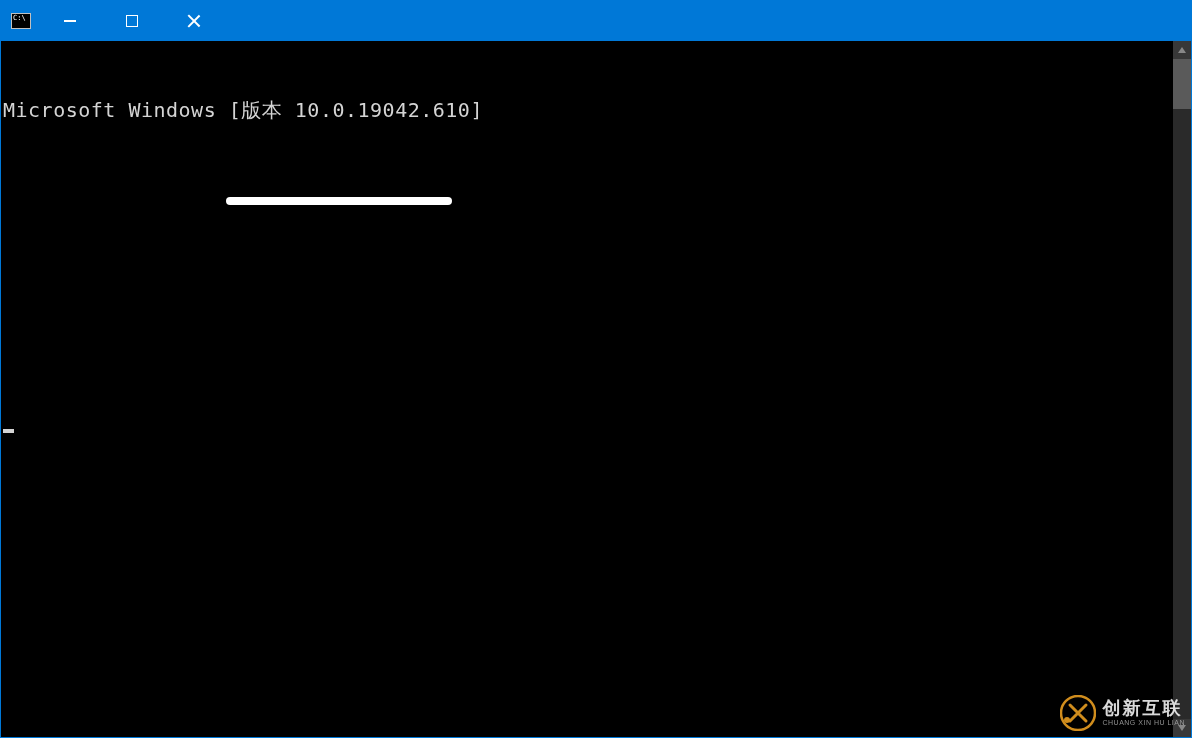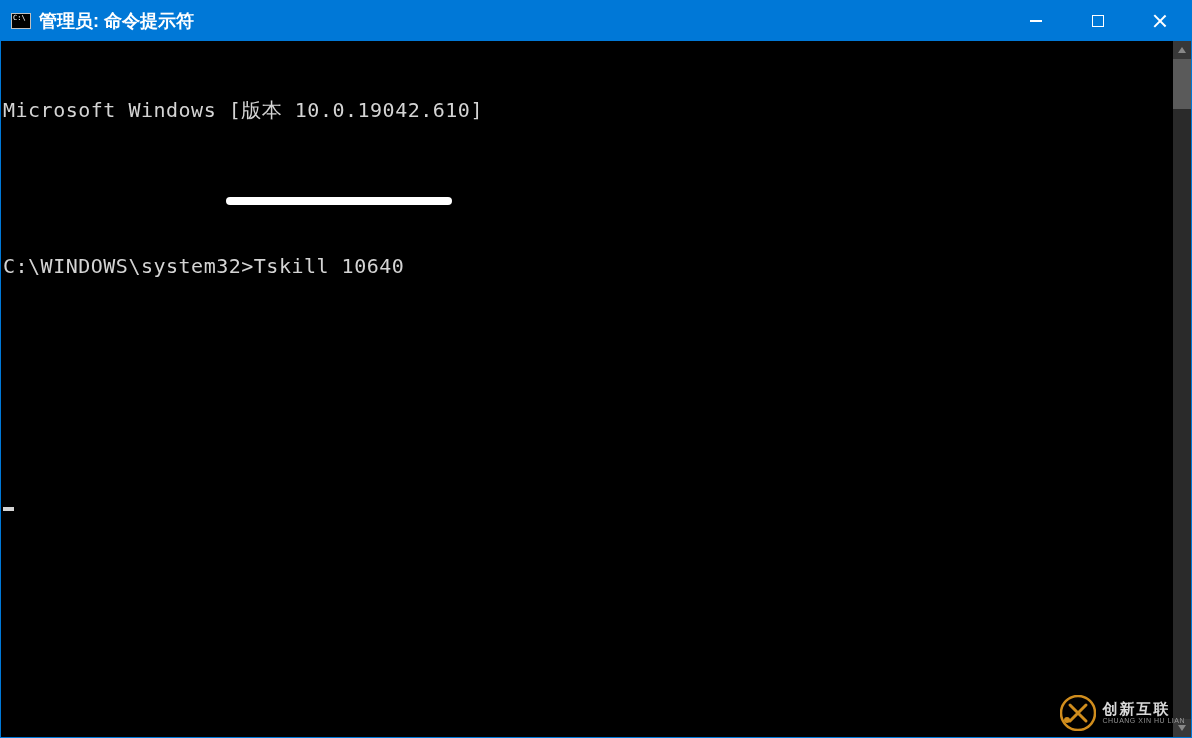--- a/index.html
+++ b/index.html
@@ -218,58 +218,56 @@
       position: relative;
     }
     
     .watermark-text {
       display: flex;
       flex-direction: column;
       line-height: 1.1;
     }
     
     .watermark-cn {
-      font-size: 15px;
+      font-size: 18px;
       font-weight: bold;
       color: #ffffff;
       letter-spacing: 2px;
     }
     
     .watermark-en {
       font-size: 7px;
       color: #aaaaaa;
       letter-spacing: 0.5px;
     }
   </style>
 </head>
 <body>
 
 <div class="window">
 
   <div class="titlebar">
     <div class="titlebar-icon"></div>
-    <div class="titlebar-text">管理员: 命令提示符</div>
     <div class="window-controls">
       <div class="window-control">
         <div class="minimize-icon"></div>
       </div>
       <div class="window-control">
         <div class="maximize-icon"></div>
       </div>
       <div class="window-control close">
         <div class="close-icon"></div>
       </div>
     </div>
   </div>
 
   <div class="terminal-container">
     <div class="terminal">
       <span class="terminal-line">Microsoft Windows [版本 10.0.19042.610]</span>
       <span class="terminal-line"></span>
-      <span class="terminal-line">C:\WINDOWS\system32&gt;Tskill 10640</span>
       <span class="terminal-line"></span>
       <span class="terminal-line"></span>
       <span class="terminal-line"><span class="cursor"></span></span>
       <div class="underline-highlight-bar"></div>
     </div>
 
     <div class="scrollbar">
       <div class="scrollbar-arrow">
         <svg viewBox="0 0 8 6">
           <path d="M0 6 L4 0 L8 6 Z" fill="#888"></path>

